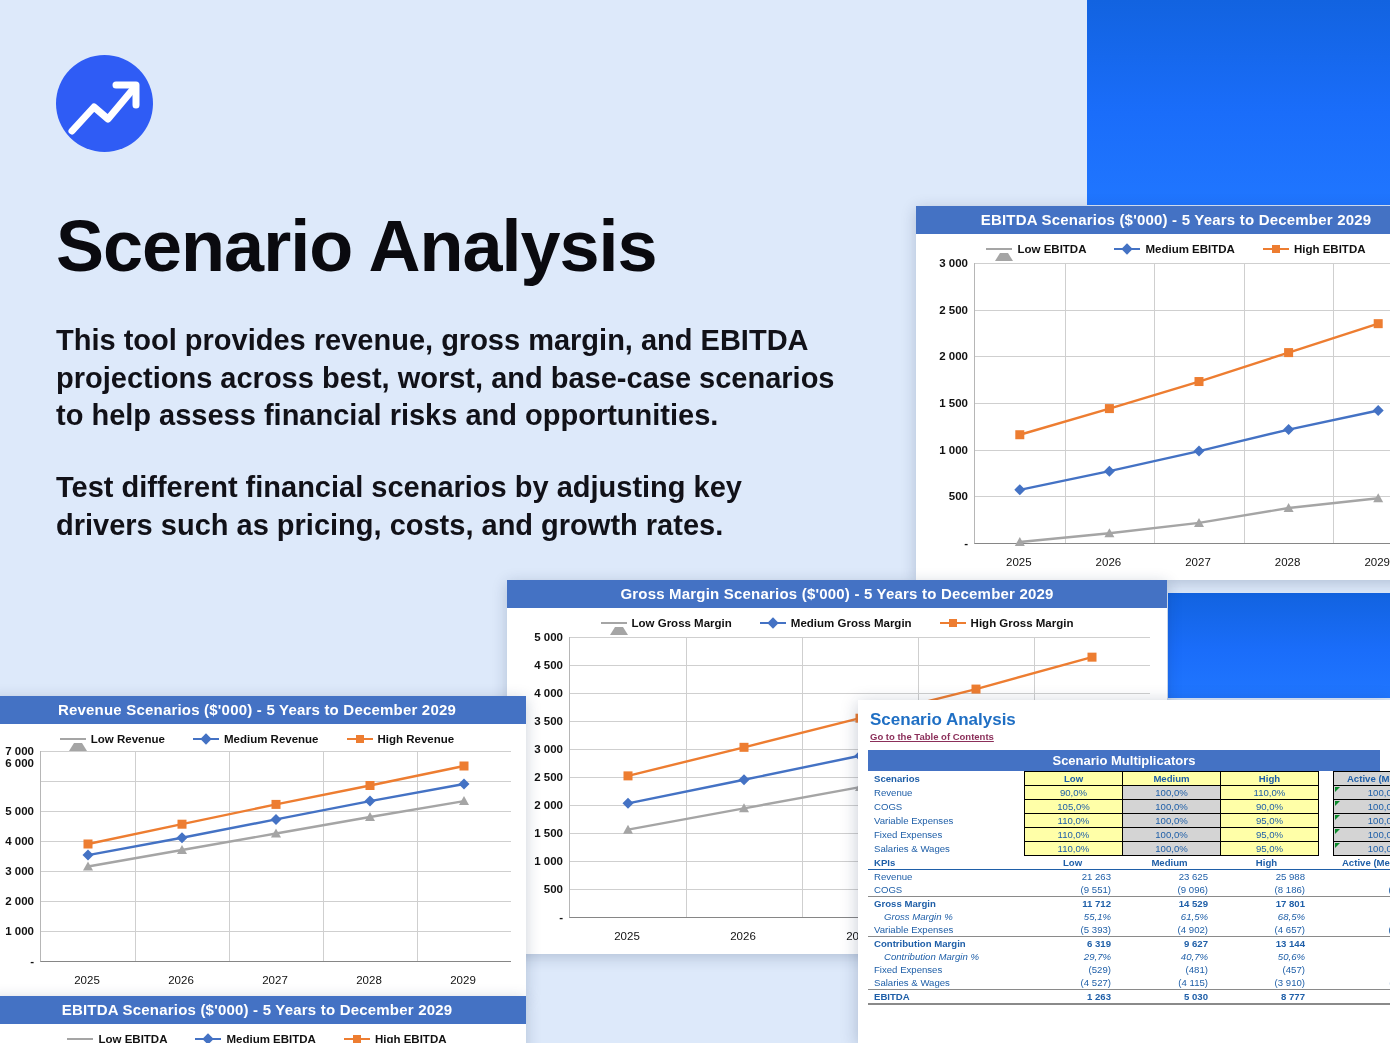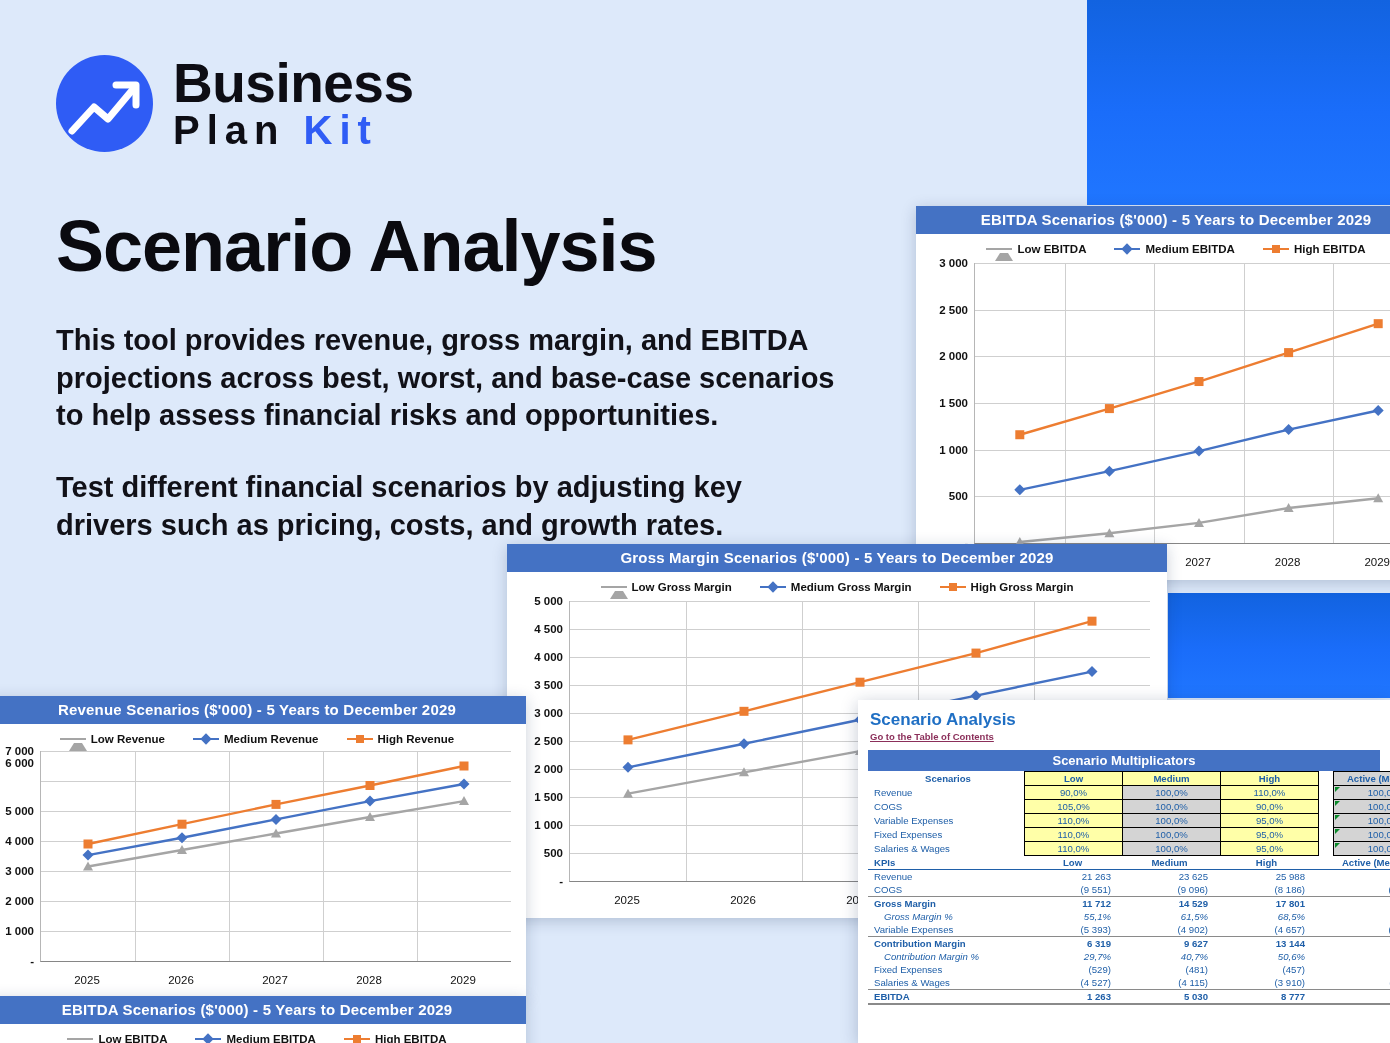--- a/index.html
+++ b/index.html
@@ -81,27 +81,20 @@
 
 <div class="blue-block" id="blue-top"></div>
 <div class="blue-block" id="blue-mid"></div>
 
 <div id="brand">
   <div class="logo-mark">
     <svg width="97" height="97" viewBox="0 0 97 97">
       <path d="M16 76 L38 52 L52 64 L78 33" fill="none" stroke="#fff" stroke-width="7" stroke-linecap="round" stroke-linejoin="round"></path>
       <path d="M60 30 L80 30 L80 50" fill="none" stroke="#fff" stroke-width="7" stroke-linecap="round" stroke-linejoin="round"></path>
     </svg>
-  </div>
-  <div class="wordmark">
-    <div class="wm-top">Business</div>
-    <div class="wm-bot">
-      <span>Plan</span>
-      <span class="kit">Kit</span>
-    </div>
   </div>
 </div>
 
 <div id="hero-title">Scenario Analysis</div>
 <div id="hero-body">
   <p>This tool provides revenue, gross margin, and EBITDA projections across best, worst, and base-case scenarios to help assess financial risks and opportunities.</p>
   <p>Test different financial scenarios by adjusting key drivers such as pricing, costs, and growth rates.</p>
 </div>
 
 <div class="panel" id="panel-ebitda" style="left:916px;top:206px;width:520px;height:374px;">
@@ -173,21 +166,21 @@
       </div>
       <div class="xlabels" style="top:293px;left:58px;width:448px;">
         <span style="left:44.8px">2025</span>
         <span style="left:134.39999999999998px">2026</span>
         <span style="left:224px">2027</span>
         <span style="left:313.59999999999997px">2028</span>
         <span style="left:403.2px">2029</span>
       </div>
     </div>
   </div>
-<div class="panel" id="panel-gm" style="left:507px;top:544px;width:660px;height:374px;">
+<div class="panel" id="panel-gm" style="left:507px;top:580px;width:660px;height:374px;">
     <div class="chart-title">Gross Margin Scenarios ($'000) - 5 Years to December 2029</div>
     <div class="legend">
       <span class="li">
         <span class="swatch">
           <span class="ln" style="background:#a5a5a5"></span>
           <span class="mk tri"></span>
         </span>
         <span>Low Gross Margin</span>
       </span>
       <span class="li">
@@ -370,21 +363,21 @@
   </div>
 
 <div id="sheet">
   <div class="sheet-title">Scenario Analysis</div>
   <div class="sheet-link">Go to the Table of Contents</div>
 
   <div class="band">Scenario Multiplicators</div>
   <table class="grid">
     <tbody>
         <tr class="hdr">
-      <td class="c-name" style="text-align:center">Scenarios</td>
+      <td class="c-name" style="text-align:left">Scenarios</td>
       <td class="c-val yellow">Low</td>
       <td class="c-val yellow">Medium</td>
       <td class="c-val yellow">High</td>
       <td class="c-gap"></td>
       <td class="c-act actbox">Active (Medium)</td>
     </tr>
     </tbody>
       <tbody id="mult-body">
         <tr>
           <td class="c-name">Revenue</td>

